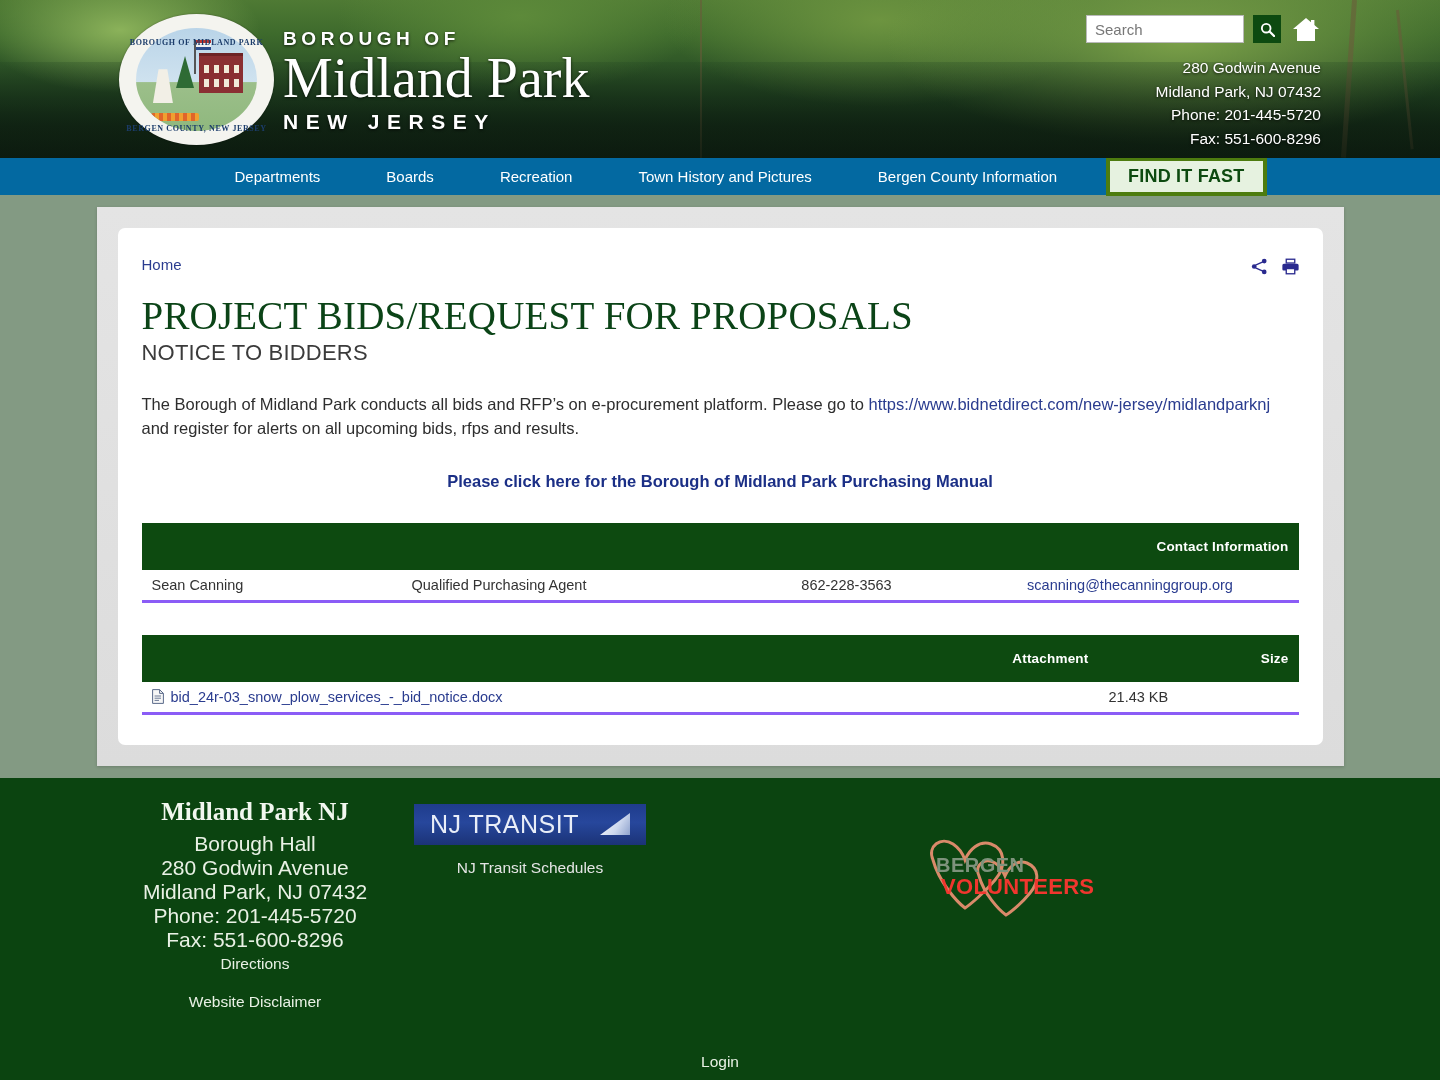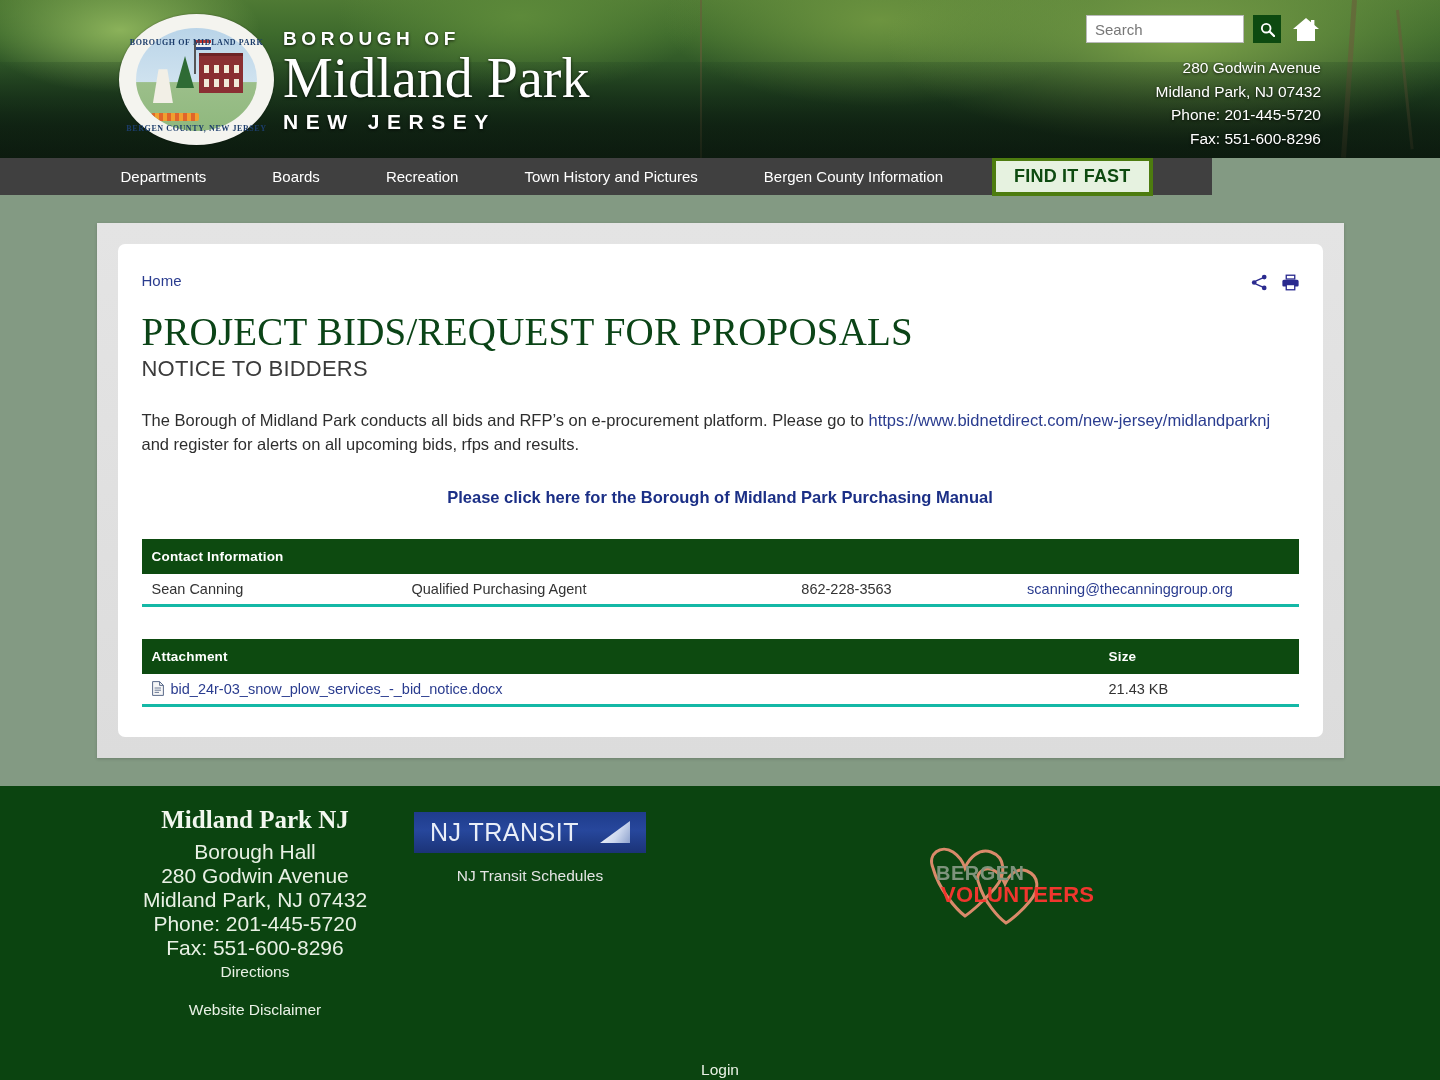--- a/index.html
+++ b/index.html
@@ -217,23 +217,23 @@
   .addr {
     margin-top: 12px;
     color: #fff;
     font-size: 15.5px;
     line-height: 23.5px;
     text-shadow: 0 1px 3px rgba(0,0,0,.8);
   }
 
   
   .main-nav {
-    width: 1212px;
+    width: 1440px;
     height: 37px;
-    background: #404040;
+    background: #0369a1;
     display: flex;
     align-items: center;
     justify-content: center;
     gap: 0;
     padding-left: 28px;
   }
   .nav-list {
     display: flex;
     align-items: center;
     list-style: none;
@@ -261,21 +261,21 @@
 
   
   .page-wrap {
     width: 1440px;
     background: #839a83;
     padding-top: 12px;
     padding-bottom: 12px;
   }
   .content-shell {
     width: 1247px;
-    margin: 16px auto;
+    margin: 0 auto;
     background: linear-gradient(180deg,#e4e4e4 0%,#dcdcdc 100%);
     padding: 21px;
     box-shadow: 0 1px 3px rgba(0,0,0,.18);
   }
   .content-card {
     background: #fff;
     border-radius: 7px;
     padding: 28px 24px 30px 24px;
     min-height: 410px;
   }
@@ -344,30 +344,30 @@
   .data-table {
     width: 100%;
     border-collapse: collapse;
     margin-top: 32px;
     font-size: 14.5px;
   }
   .data-table thead th {
     background: #0d4a10;
     color: #fff;
     font-weight: bold;
-    text-align: left;
+    text-align: right;
     font-size: 13.5px;
-    padding: 10px 10px;
+    padding: 16px 10px;
     letter-spacing: .2px;
   }
   .data-table tbody td {
     background: #fff;
     padding: 7px 10px;
     color: #333;
-    border-bottom: 3px solid #14b8a6;
+    border-bottom: 3px solid #8b5cf6;
     vertical-align: middle;
   }
   .data-table tbody tr td:first-child { padding-left: 10px; }
   .td-email a { color: #2a3c8f; text-decoration: none; cursor: pointer; }
 
   .attach-cell {
     display: flex;
     gap: 7px;
   }
   .attach-cell a {

